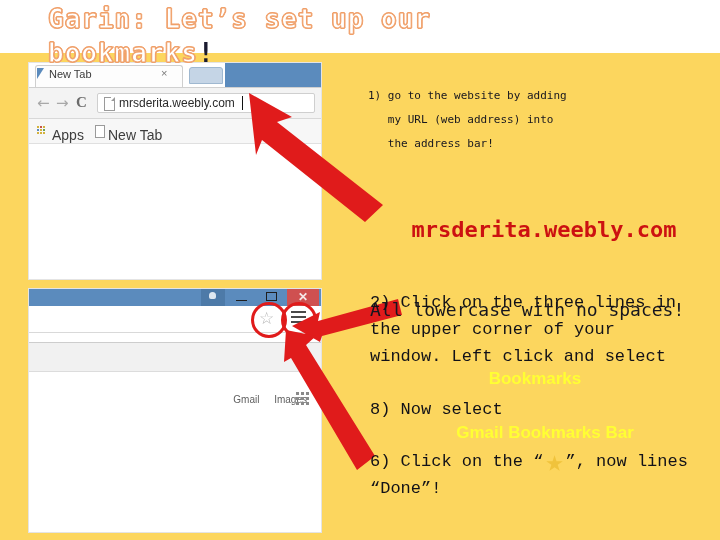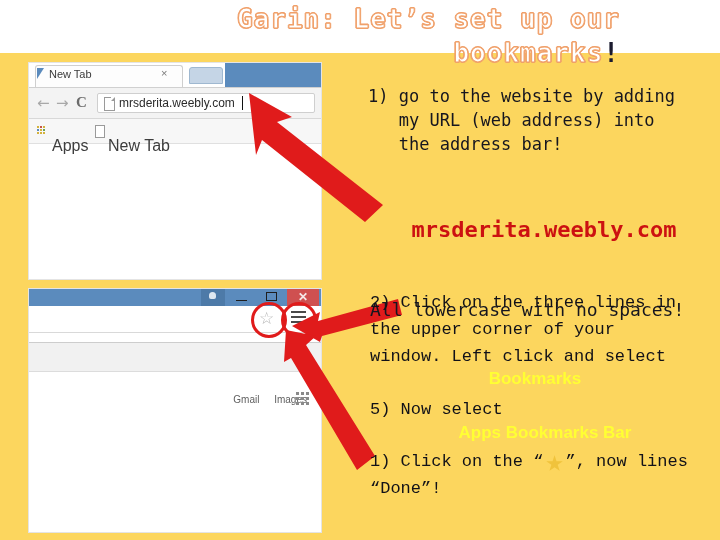--- a/index.html
+++ b/index.html
@@ -19,33 +19,34 @@
     height: 540px;
     overflow: hidden;
     background: #ffffff;
   }
   
   .title-block {
     position: absolute;
     left: 0px;
     top: 2px;
     width: 620px;
-    text-align: right;
+    text-align: left;
     font-family: "DejaVu Sans Mono", "Liberation Mono", monospace;
     font-size: 26px;
     font-weight: bold;
     line-height: 34px;
     letter-spacing: 1px;
     color: #ffffff;
     -webkit-text-stroke: 1.1px #f0a06a;
     text-shadow:
       1px 0 0 #f0a06a, -1px 0 0 #f0a06a,
       0 1px 0 #f0a06a, 0 -1px 0 #f0a06a;
     white-space: pre-wrap;
     z-index: 40;
+    padding-left: 48px;
   }
   .title-bang {
     color: #1b1b2f;
     -webkit-text-stroke: 0px transparent;
     text-shadow: none;
   }
   
   .yellow-panel {
     position: absolute;
     left: 0px;
@@ -226,22 +227,22 @@
     grid-template-columns: repeat(3, 2px);
     grid-template-rows: repeat(3, 2px);
     gap: 1px;
   }
   .bm-apps-grid i { background: #d4b23c; display:block; }
   .bm-apps-grid i:nth-child(2){ background:#c4524a; }
   .bm-apps-grid i:nth-child(4){ background:#5b8bbd; }
   .bm-apps-grid i:nth-child(6){ background:#6aa35b; }
   .bm-label {
     position: absolute;
-    top: 18px;
-    font-size: 16px;
+    top: 8px;
+    font-size: 14px;
     color: #3d3d3d;
     white-space: nowrap;
   }
   .bm-apps-label { left: 23px; }
   .bm-newtab-icon {
     position: absolute;
     left: 66px;
     top: 6px;
     width: 8px;
     height: 11px;
@@ -381,21 +382,21 @@
     top: 0;
     width: 720px;
     height: 540px;
     pointer-events: none;
     z-index: 20;
   }
   
   .step-mono {
     position: absolute;
     font-family: "DejaVu Sans Mono", "Liberation Mono", monospace;
-    font-size: 17px;
+    font-size: 11px;
     line-height: 24px;
     color: #16161f;
     white-space: pre;
     z-index: 25;
   }
   #step1 { left: 368px; top: 84px; }
   #url-red {
     position: absolute;
     left: 368px;
     top: 212px;
@@ -571,19 +572,19 @@
    the address bar!</div>
 
   <div id="url-red">mrsderita.weebly.com</div>
 
   <div class="step-mono" id="note-lowercase">All lowercase with no spaces!</div>
 
   <div class="step-sans" id="step2">2) Click on the three lines in the upper corner of your window. Left click and select</div>
 
   <div id="bookmarks-hl">Bookmarks</div>
 
-  <div class="step-sans" id="step3">5) Now select</div>
-
-  <div id="showbm-hl">Apps Bookmarks Bar</div>
-
-  <div class="step-sans" id="step4"><span>1) Click on the “</span><span class="inline-star">★</span><span>”, now lines “Done”!</span></div>
+  <div class="step-sans" id="step3">8) Now select</div>
+
+  <div id="showbm-hl">Gmail Bookmarks Bar</div>
+
+  <div class="step-sans" id="step4"><span>6) Click on the “</span><span class="inline-star">★</span><span>”, now lines “Done”!</span></div>
 
 </div>
 
 </body></html>

